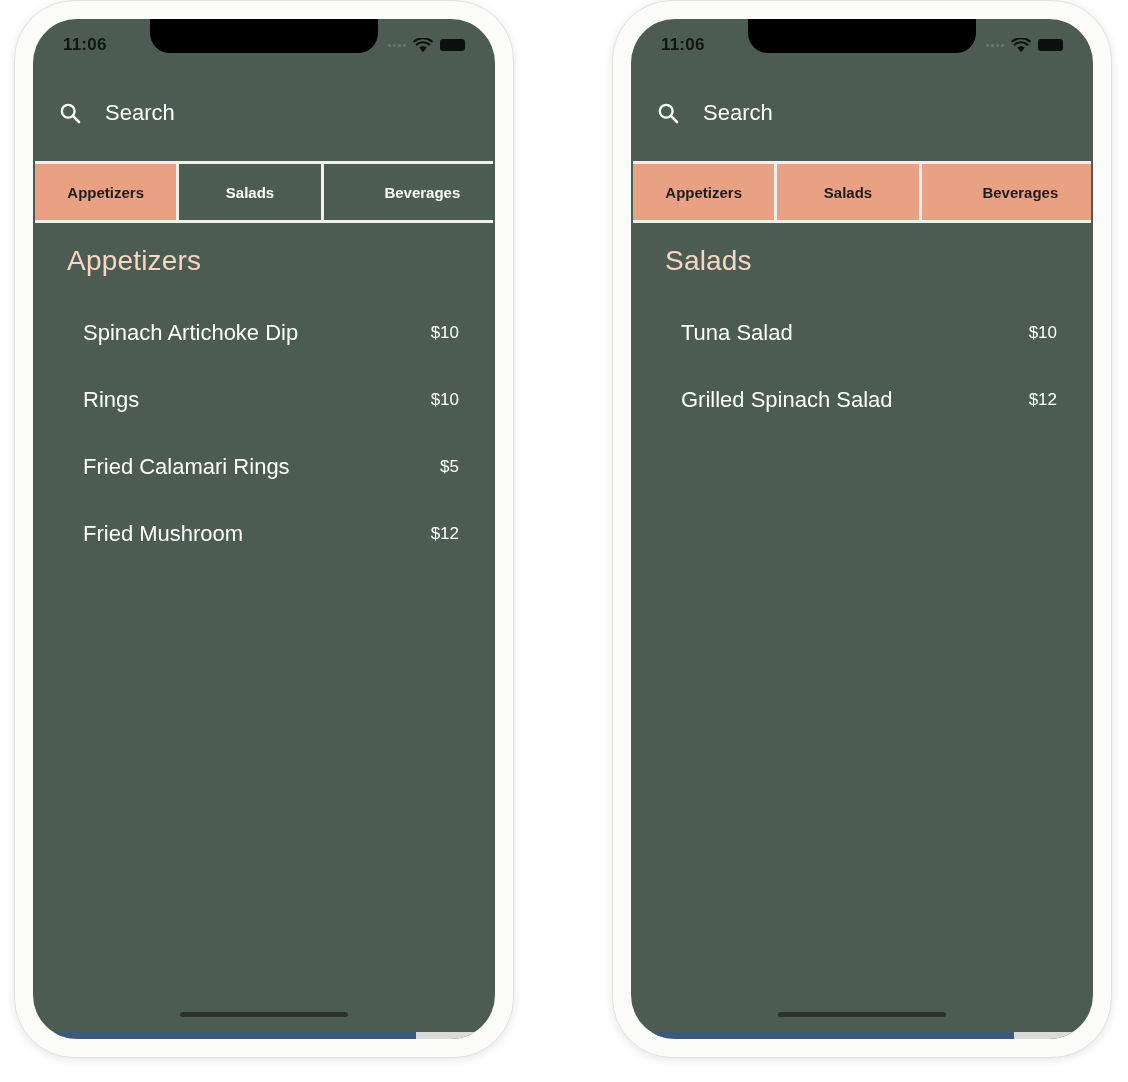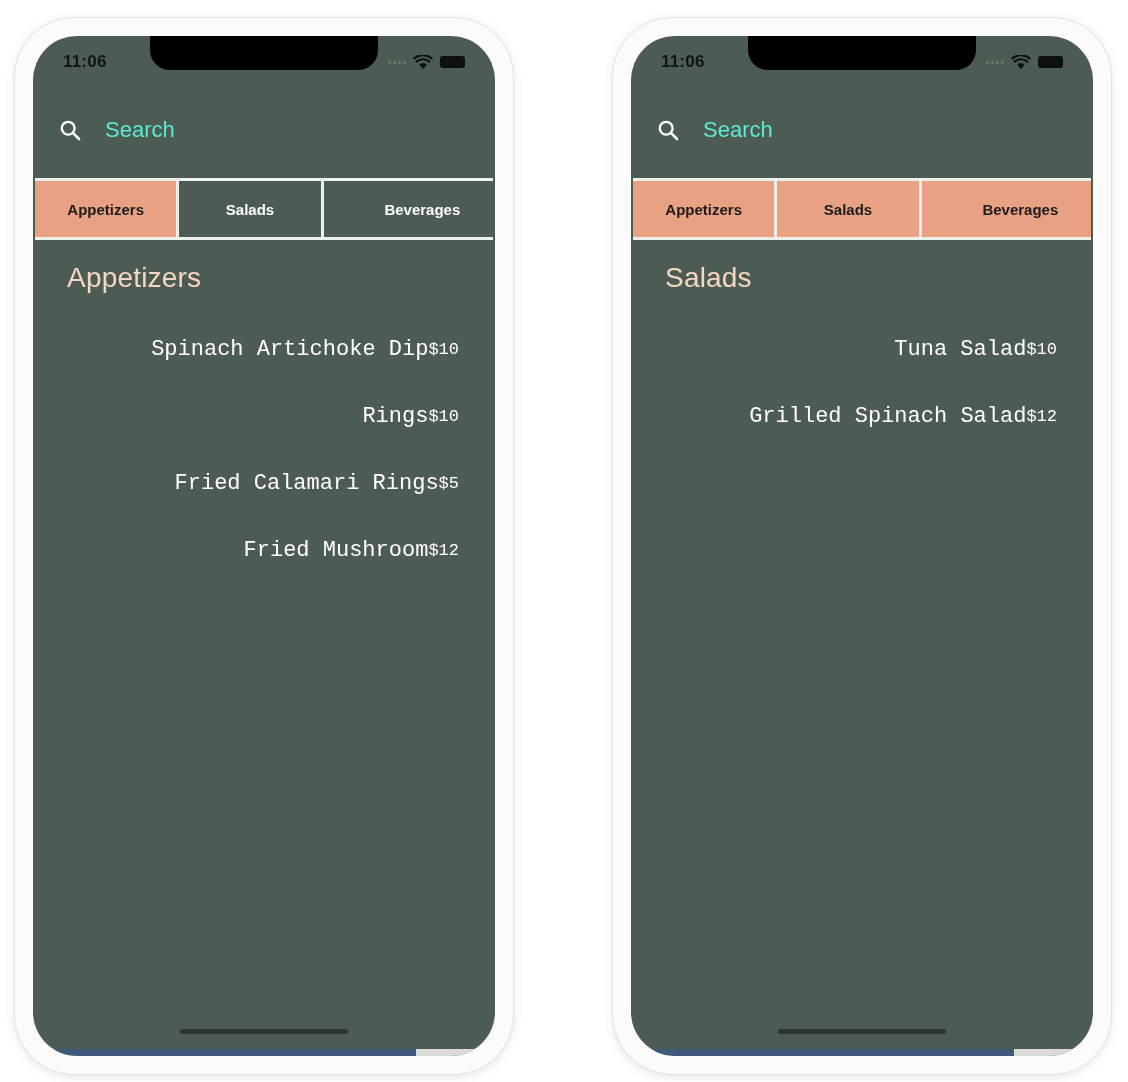--- a/index.html
+++ b/index.html
@@ -15,21 +15,21 @@
   #stage {
     position: relative;
     width: 1128px;
     height: 1082px;
     background: #ffffff;
   }
 
   
   .phone {
     position: absolute;
-    top: 17px;
+    top: 0;
     width: 500px;
     height: 1058px;
     background: #fbfbfa;
     border: 1px solid #e2e2e2;
     border-radius: 60px;
     padding: 18px;
     box-shadow: 0 2px 10px rgba(0,0,0,0.10);
   }
   #phone-left  { left: 14px; }
   #phone-right { left: 612px; }
@@ -108,21 +108,21 @@
   .searchbar {
     flex: 0 0 96px;
     display: flex;
     align-items: center;
     padding: 0 26px;
     gap: 24px;
   }
   .search-icon { display: block; flex: 0 0 auto; }
   .search-text {
     font-size: 22px;
-    color: #5eead4;
+    color: #ffffff;
     font-weight: 400;
   }
 
   
   .tabbar {
     flex: 0 0 62px;
     display: flex;
     margin: 0 2px;
     border-top: 3px solid #eef0ee;
     border-bottom: 3px solid #eef0ee;
@@ -154,24 +154,23 @@
     color: #f6d6c2;
     font-weight: 400;
     letter-spacing: 0.2px;
     margin-bottom: 22px;
     padding-left: 4px;
   }
   .menu-list { list-style: none; }
   .menu-row {
     display: flex;
     align-items: center;
-    justify-content: flex-end;
+    justify-content: space-between;
     padding: 0 6px 0 20px;
     height: 67px;
-    font-family: Liberation Mono, monospace;
   }
   .menu-name {
     font-size: 22px;
     color: #ffffff;
     font-weight: 400;
   }
   .menu-price {
     font-size: 17px;
     color: #ffffff;
     font-weight: 400;

